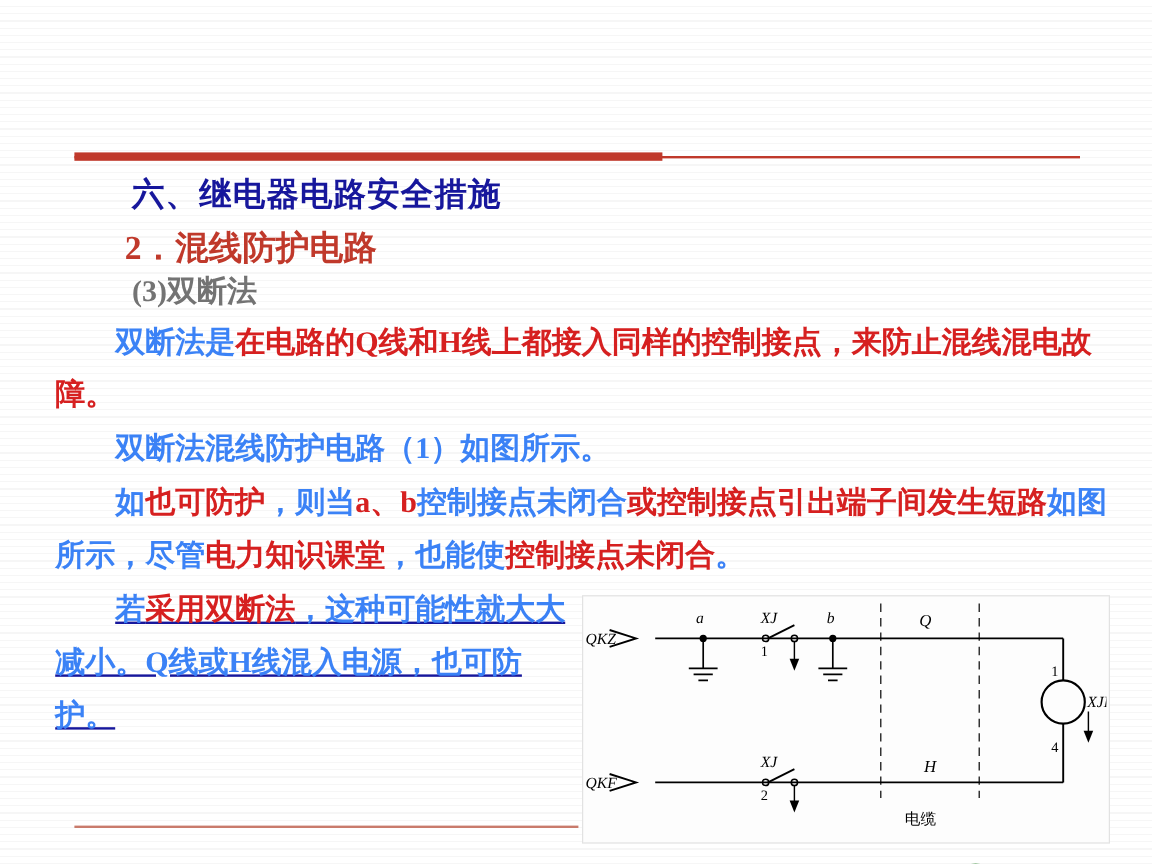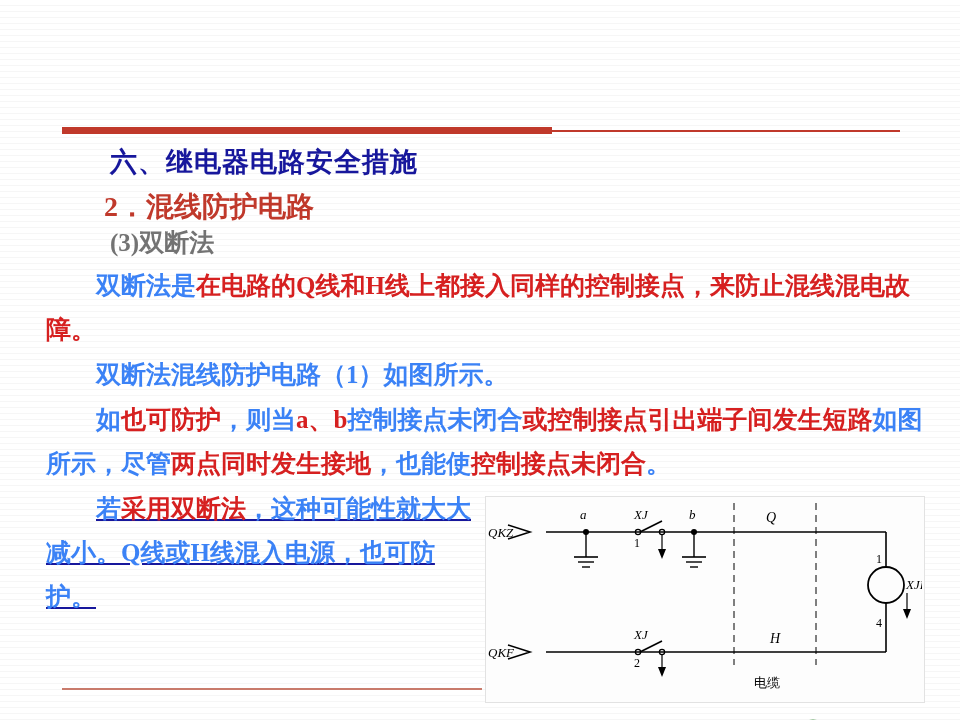--- a/index.html
+++ b/index.html
@@ -154,21 +154,21 @@
   <div class="heading3">(3)双断法</div>
 
   <div class="body-text">
     <p>
       <span class="blue">双断法是</span><span class="red">在电路的Q线和H线上都接入同样的控制接点，来防止混线混电故障。</span>
     </p>
     <p>
       <span class="blue">双断法混线防护电路（1）如图所示。</span>
     </p>
     <p>
-      <span class="blue">如</span><span class="red">也可防护</span><span class="blue">，则当</span><span class="red">a、b</span><span class="blue">控制接点未闭合</span><span class="red">或控制接点引出端子间发生短路</span><span class="blue">如图所示，尽管</span><span class="red">两点同时发生接地</span><span class="blue">，也能使</span><span class="red">控制接点未闭合</span><span class="blue">。</span>
+      <span class="blue">如</span><span class="red">也可防护</span><span class="blue">，则当</span><span class="red">a、b</span><span class="blue">控制接点未闭合</span><span class="red">或控制接点引出端子间发生短路</span><span class="blue">如图所示，尽管</span><span class="red">电力知识课堂</span><span class="blue">，也能使</span><span class="red">控制接点未闭合</span><span class="blue">。</span>
     </p>
     <p class="narrow">
       <span class="blue">若</span><span class="red">采用双断法</span><span class="blue">，这种可能性就大大减小。Q线或H线混入电源，也可防护。</span>
     </p>
   </div>
 
   <div class="fig">
     <svg width="436" height="203" viewBox="0 0 436 203" xmlns="http://www.w3.org/2000/svg">
 
       <line x1="60" y1="35" x2="400" y2="35" stroke="#000" stroke-width="1.6"></line>

